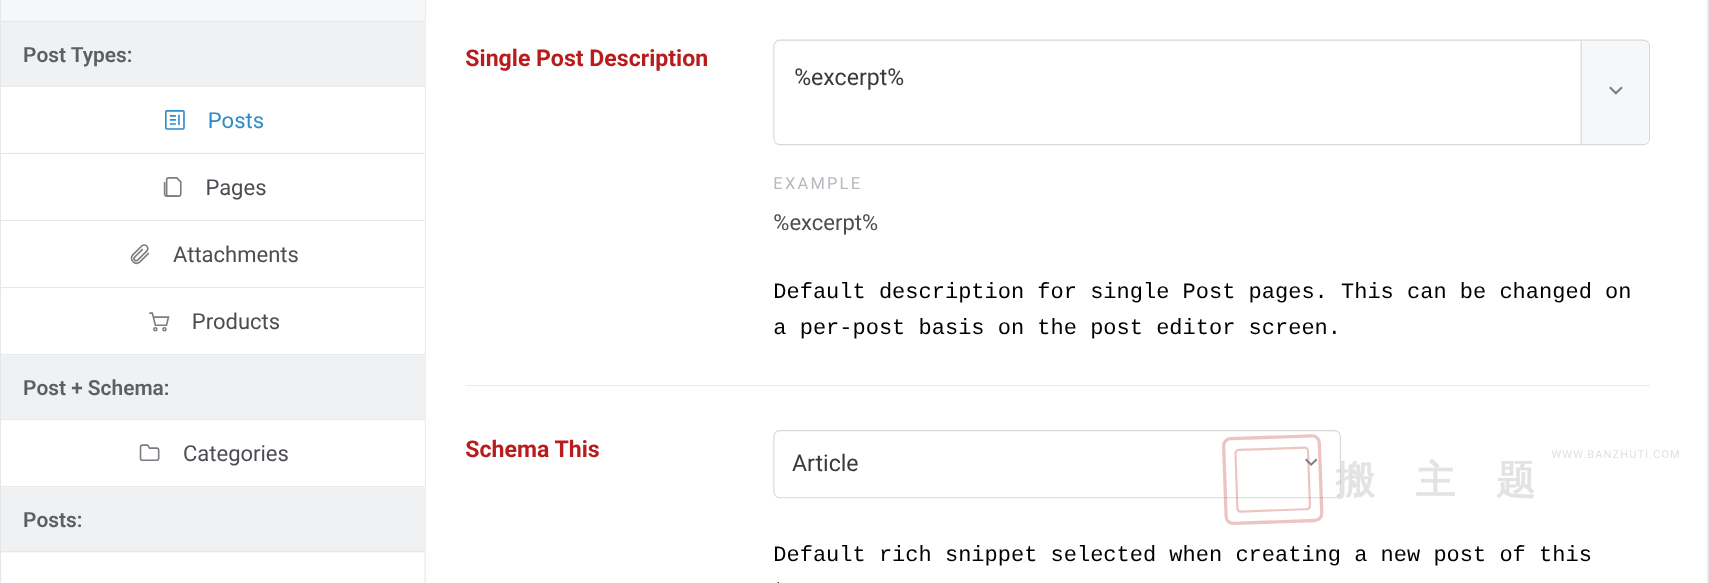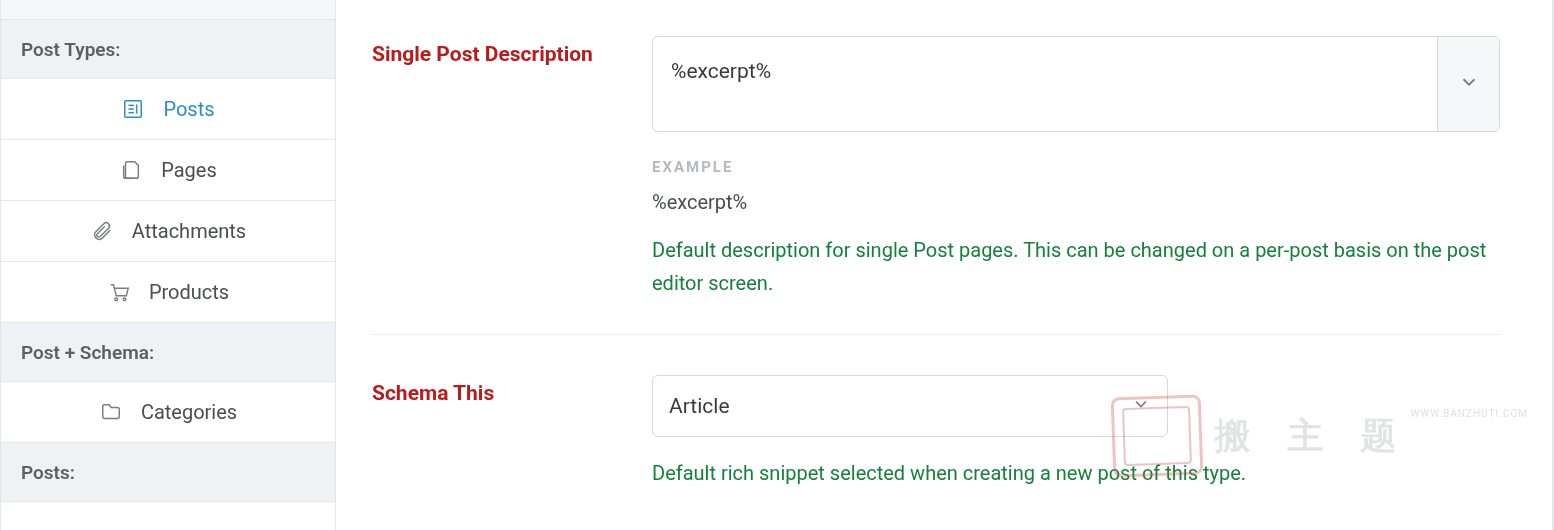--- a/index.html
+++ b/index.html
@@ -9,21 +9,21 @@
     color: #3a3a3a;
     background: #ffffff;
     width: 1554px;
     height: 530px;
     overflow: hidden;
   }
   .layout { display: flex; height: 100%; }
 
   
   .sidebar {
-    width: 336px;
+    width: 387px;
     background: #ffffff;
     border-left: 1px solid #e5e6e9;
     border-right: 1px solid #e5e6e9;
   }
   .sb-blank {
     height: 20px;
     background: #f6f7f9;
     border-bottom: 1px solid #e5e6e9;
   }
   .sb-section {
@@ -90,34 +90,35 @@
     display: flex;
     align-items: center;
     justify-content: center;
     cursor: pointer;
   }
   .input-dd svg { stroke: #7b7d82; fill: none; stroke-width: 2; }
 
   .example-label {
     margin-top: 26px;
     font-size: 15px;
-    font-weight: 700;
+    font-weight: 400;
     letter-spacing: 2px;
     color: #b7b9bf;
   }
   .example-value {
     margin-top: 14px;
     font-size: 20px;
     color: #4b4d52;
   }
   .help-text {
-    margin-top: 20px;
+    margin-top: 36px;
     font-size: 20px;
-    color: #15803d;
+    color: #000000;
     line-height: 1.65;
+    font-family: Liberation Mono, monospace;
   }
 
   .divider {
     margin-top: 34px;
     height: 1px;
     background: #ececef;
   }
 
   .select-box {
     border: 1px solid #d7d8dc;

